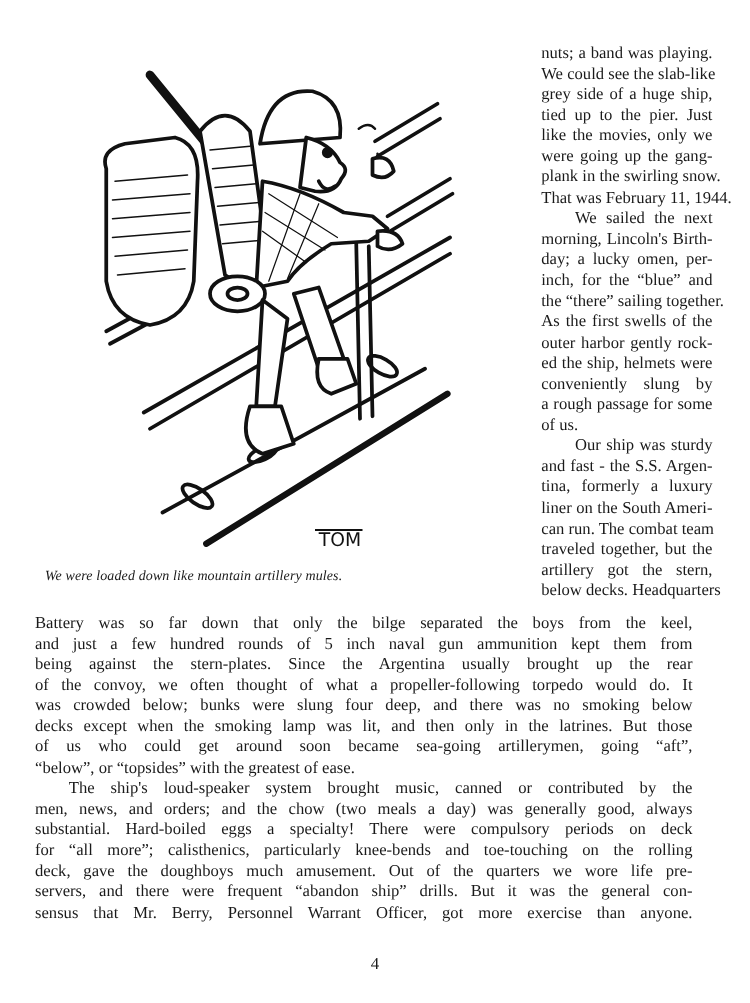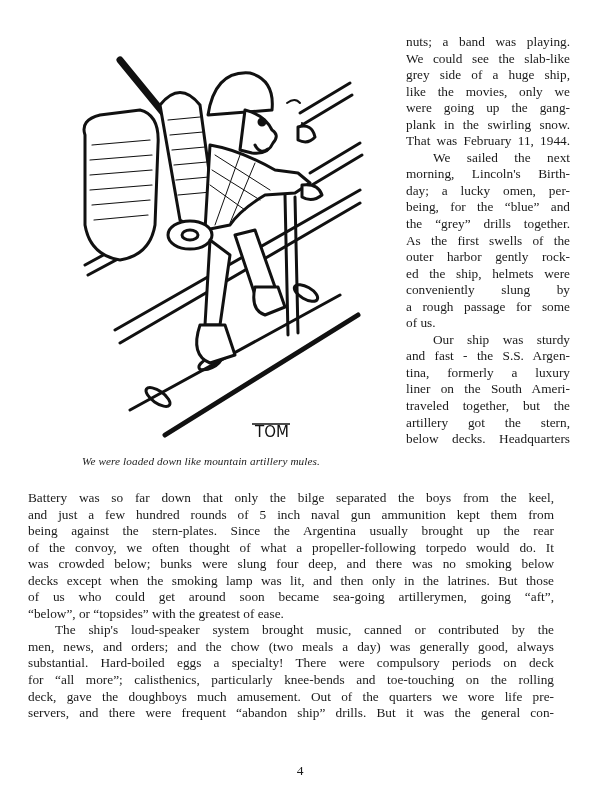--- a/index.html
+++ b/index.html
@@ -1,23 +1,23 @@
 <!DOCTYPE html>
 <html><head>
 <meta charset="utf-8">
 <style>
   html, body { margin: 0; padding: 0; background: #ffffff; }
   body { width: 600px; height: 802px; position: relative; overflow: hidden;
          font-family: "Liberation Serif", "DejaVu Serif", serif; color: #1a1a1a; }
   .illustration { position: absolute; left: 40px; top: 25px; width: 325px; height: 425px; }
   .caption { position: absolute; left: 36px; top: 455px; width: 330px;
-             font-style: italic; font-size: 11.2px; text-align: center; letter-spacing: 0.1px; }
+             font-style: italic; font-size: 11.2px; letter-spacing: 0.1px; }
   .col { position: absolute; left: 406px; top: 34px; width: 164px;
          font-size: 13.3px; line-height: 16.55px; }
-  .col .ln { display: block; white-space: nowrap; text-align: justify; text-align-last: justify; }
+  .col .ln { display: block; white-space: nowrap; text-align: justify; text-align-last: justify; margin-left: 27px; }
   .col .ln.last { text-align-last: left; }
   .col .ln.ind { padding-left: 27px; }
   .full { position: absolute; left: 28px; top: 490px; width: 526px;
           font-size: 13.3px; line-height: 16.55px; }
   .full .ln { display: block; white-space: nowrap; text-align: justify; text-align-last: justify; }
   .full .ln.last { text-align-last: left; }
   .full .ln.ind { padding-left: 27px; }
   .page-number { position: absolute; left: 0; width: 600px; top: 763px;
                  text-align: center; font-size: 13.5px; }
 </style>
@@ -109,54 +109,57 @@
   <text x="215" y="412" font-family="'DejaVu Sans', sans-serif" font-size="15" fill="#111">TOM</text>
   <line x1="212" y1="399" x2="250" y2="399" stroke="#111" stroke-width="1.5"></line>
 </svg>
 
 <div class="caption">We were loaded down like mountain artillery mules.</div>
 
 <div class="col">
   <span class="ln">nuts; a band was playing.</span>
   <span class="ln">We could see the slab-like</span>
   <span class="ln">grey side of a huge ship,</span>
+  <span class="ln">tied up to the pier. Just</span>
   <span class="ln">like the movies, only we</span>
   <span class="ln">were going up the gang-</span>
   <span class="ln">plank in the swirling snow.</span>
   <span class="ln">That was February 11, 1944.</span>
   <span class="ln ind">We sailed the next</span>
   <span class="ln">morning, Lincoln's Birth-</span>
   <span class="ln">day; a lucky omen, per-</span>
-  <span class="ln">being, for the “blue” and</span>
-  <span class="ln">the “grey” drills together.</span>
+  <span class="ln">inch, for the “blue” and</span>
+  <span class="ln">the “there” sailing together.</span>
   <span class="ln">As the first swells of the</span>
   <span class="ln">outer harbor gently rock-</span>
   <span class="ln">ed the ship, helmets were</span>
   <span class="ln">conveniently slung by</span>
   <span class="ln">a rough passage for some</span>
   <span class="ln last">of us.</span>
   <span class="ln ind">Our ship was sturdy</span>
   <span class="ln">and fast - the S.S. Argen-</span>
   <span class="ln">tina, formerly a luxury</span>
   <span class="ln">liner on the South Ameri-</span>
+  <span class="ln">can run. The combat team</span>
   <span class="ln">traveled together, but the</span>
   <span class="ln">artillery got the stern,</span>
   <span class="ln">below decks. Headquarters</span>
 </div>
 
 <div class="full">
   <span class="ln">Battery was so far down that only the bilge separated the boys from the keel,</span>
   <span class="ln">and just a few hundred rounds of 5 inch naval gun ammunition kept them from</span>
   <span class="ln">being against the stern-plates. Since the Argentina usually brought up the rear</span>
   <span class="ln">of the convoy, we often thought of what a propeller-following torpedo would do. It</span>
   <span class="ln">was crowded below; bunks were slung four deep, and there was no smoking below</span>
   <span class="ln">decks except when the smoking lamp was lit, and then only in the latrines. But those</span>
   <span class="ln">of us who could get around soon became sea-going artillerymen, going “aft”,</span>
   <span class="ln last">“below”, or “topsides” with the greatest of ease.</span>
   <span class="ln ind">The ship's loud-speaker system brought music, canned or contributed by the</span>
   <span class="ln">men, news, and orders; and the chow (two meals a day) was generally good, always</span>
   <span class="ln">substantial. Hard-boiled eggs a specialty! There were compulsory periods on deck</span>
   <span class="ln">for “all more”; calisthenics, particularly knee-bends and toe-touching on the rolling</span>
   <span class="ln">deck, gave the doughboys much amusement. Out of the quarters we wore life pre-</span>
   <span class="ln">servers, and there were frequent “abandon ship” drills. But it was the general con-</span>
+  <span class="ln">sensus that Mr. Berry, Personnel Warrant Officer, got more exercise than anyone.</span>
 </div>
 
 <div class="page-number">4</div>
 
 </body></html>

